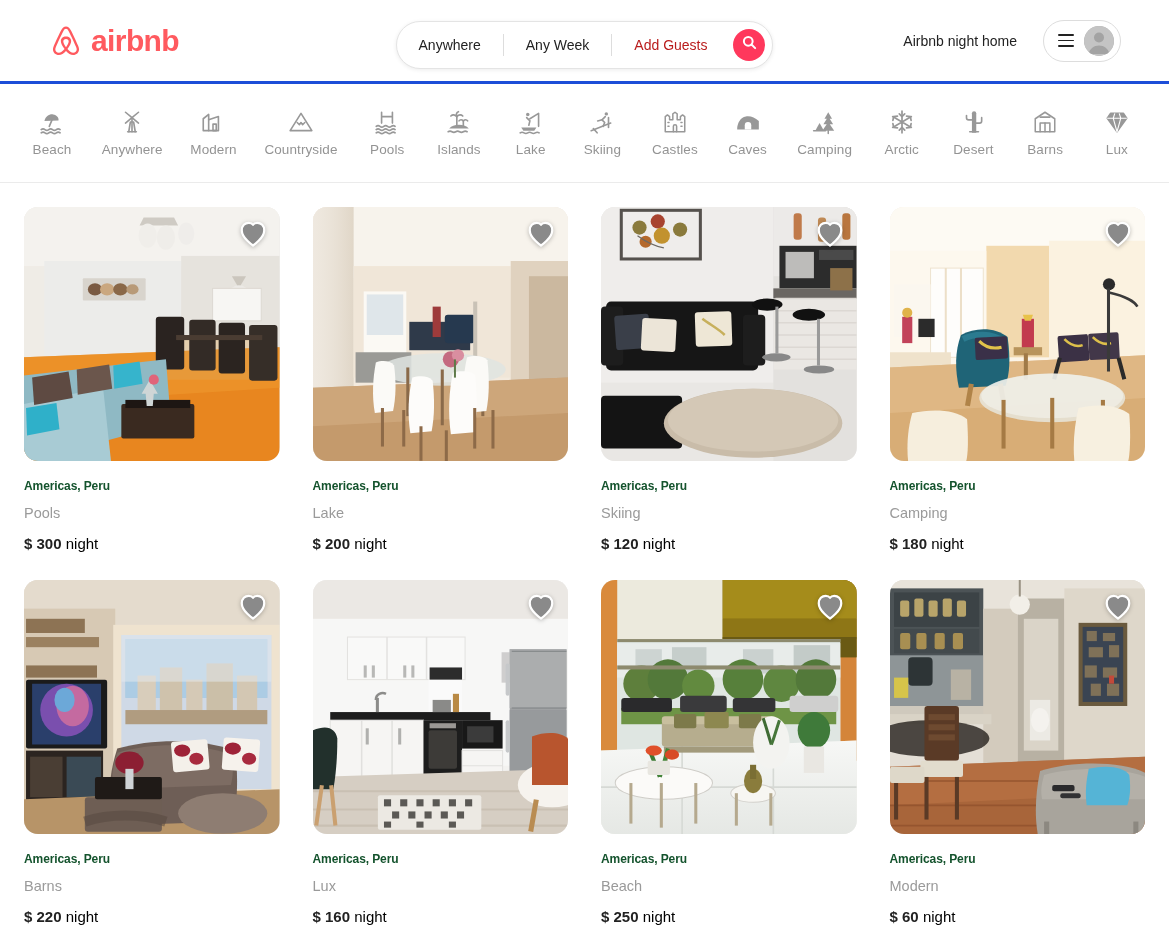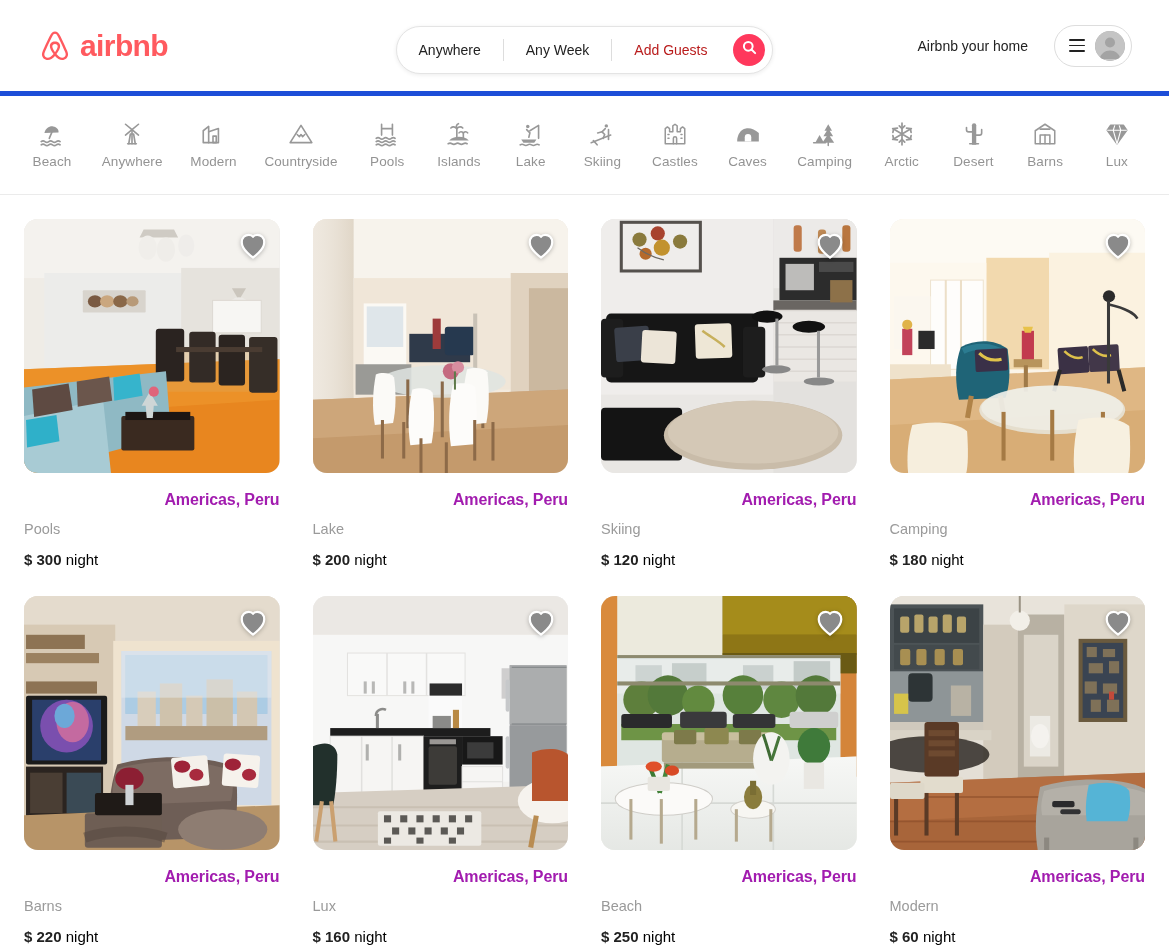--- a/index.html
+++ b/index.html
@@ -6,25 +6,25 @@
   html, body {
     margin: 0; padding: 0;
     width: 1169px; height: 948px;
     background: #ffffff;
     font-family: "Liberation Sans", sans-serif;
     overflow: hidden;
   }
 
   
   .header {
-    height: 96px;
+    height: 84px;
     display: flex;
     align-items: center;
-    padding: 0 37px;
-    border-bottom: 5px solid #1d4ed8;
+    padding: 0 48px;
+    border-bottom: 3px solid #1d4ed8;
     background: #fff;
     position: relative;
   }
   .logo-wrap {
     display: flex;
     align-items: center;
     gap: 7px;
     flex: 0 0 auto;
   }
   .logo-mark { width: 36px; height: 36px; display: block; }
@@ -163,25 +163,24 @@
   .card-img { width: 100%; height: 100%; display: block; }
   .heart {
     position: absolute;
     top: 12px; right: 12px;
     width: 30px; height: 28px;
     cursor: pointer;
     filter: drop-shadow(0 1px 2px rgba(0,0,0,.25));
   }
   .card-title {
     margin-top: 18px;
-    font-size: 16px;
+    font-size: 12px;
     font-weight: 600;
-    color: #a21caf;
+    color: #14532d;
     letter-spacing: -0.1px;
-    text-align: right;
   }
   .card-sub {
     margin-top: 12px;
     font-size: 14.5px;
     color: #9a9a9a;
   }
   .card-price {
     margin-top: 14px;
     font-size: 15px;
     color: #222222;
@@ -213,21 +212,21 @@
       <span>
         <svg width="15" height="15" viewBox="0 0 24 24" fill="none" stroke="#ffffff" stroke-width="3.2" stroke-linecap="round">
           <circle cx="10" cy="10" r="7"></circle>
             <line x1="15.2" y1="15.2" x2="21" y2="21"></line>
         </svg>
       </span>
     </div>
   </div>
 
   <div class="header-right">
-    <div class="host-link">Airbnb your home</div>
+    <div class="host-link">Airbnb night home</div>
     <div class="user-menu">
       <span class="hamburger">
         <span></span>
           <span></span>
           <span></span>
       </span>
       <span class="avatar">
         <svg width="30" height="30" viewBox="0 0 30 30">
           <circle cx="15" cy="15" r="15" fill="#c4c4c4"></circle>
           <circle cx="15" cy="11.5" r="5" fill="#a3a3a3"></circle>

